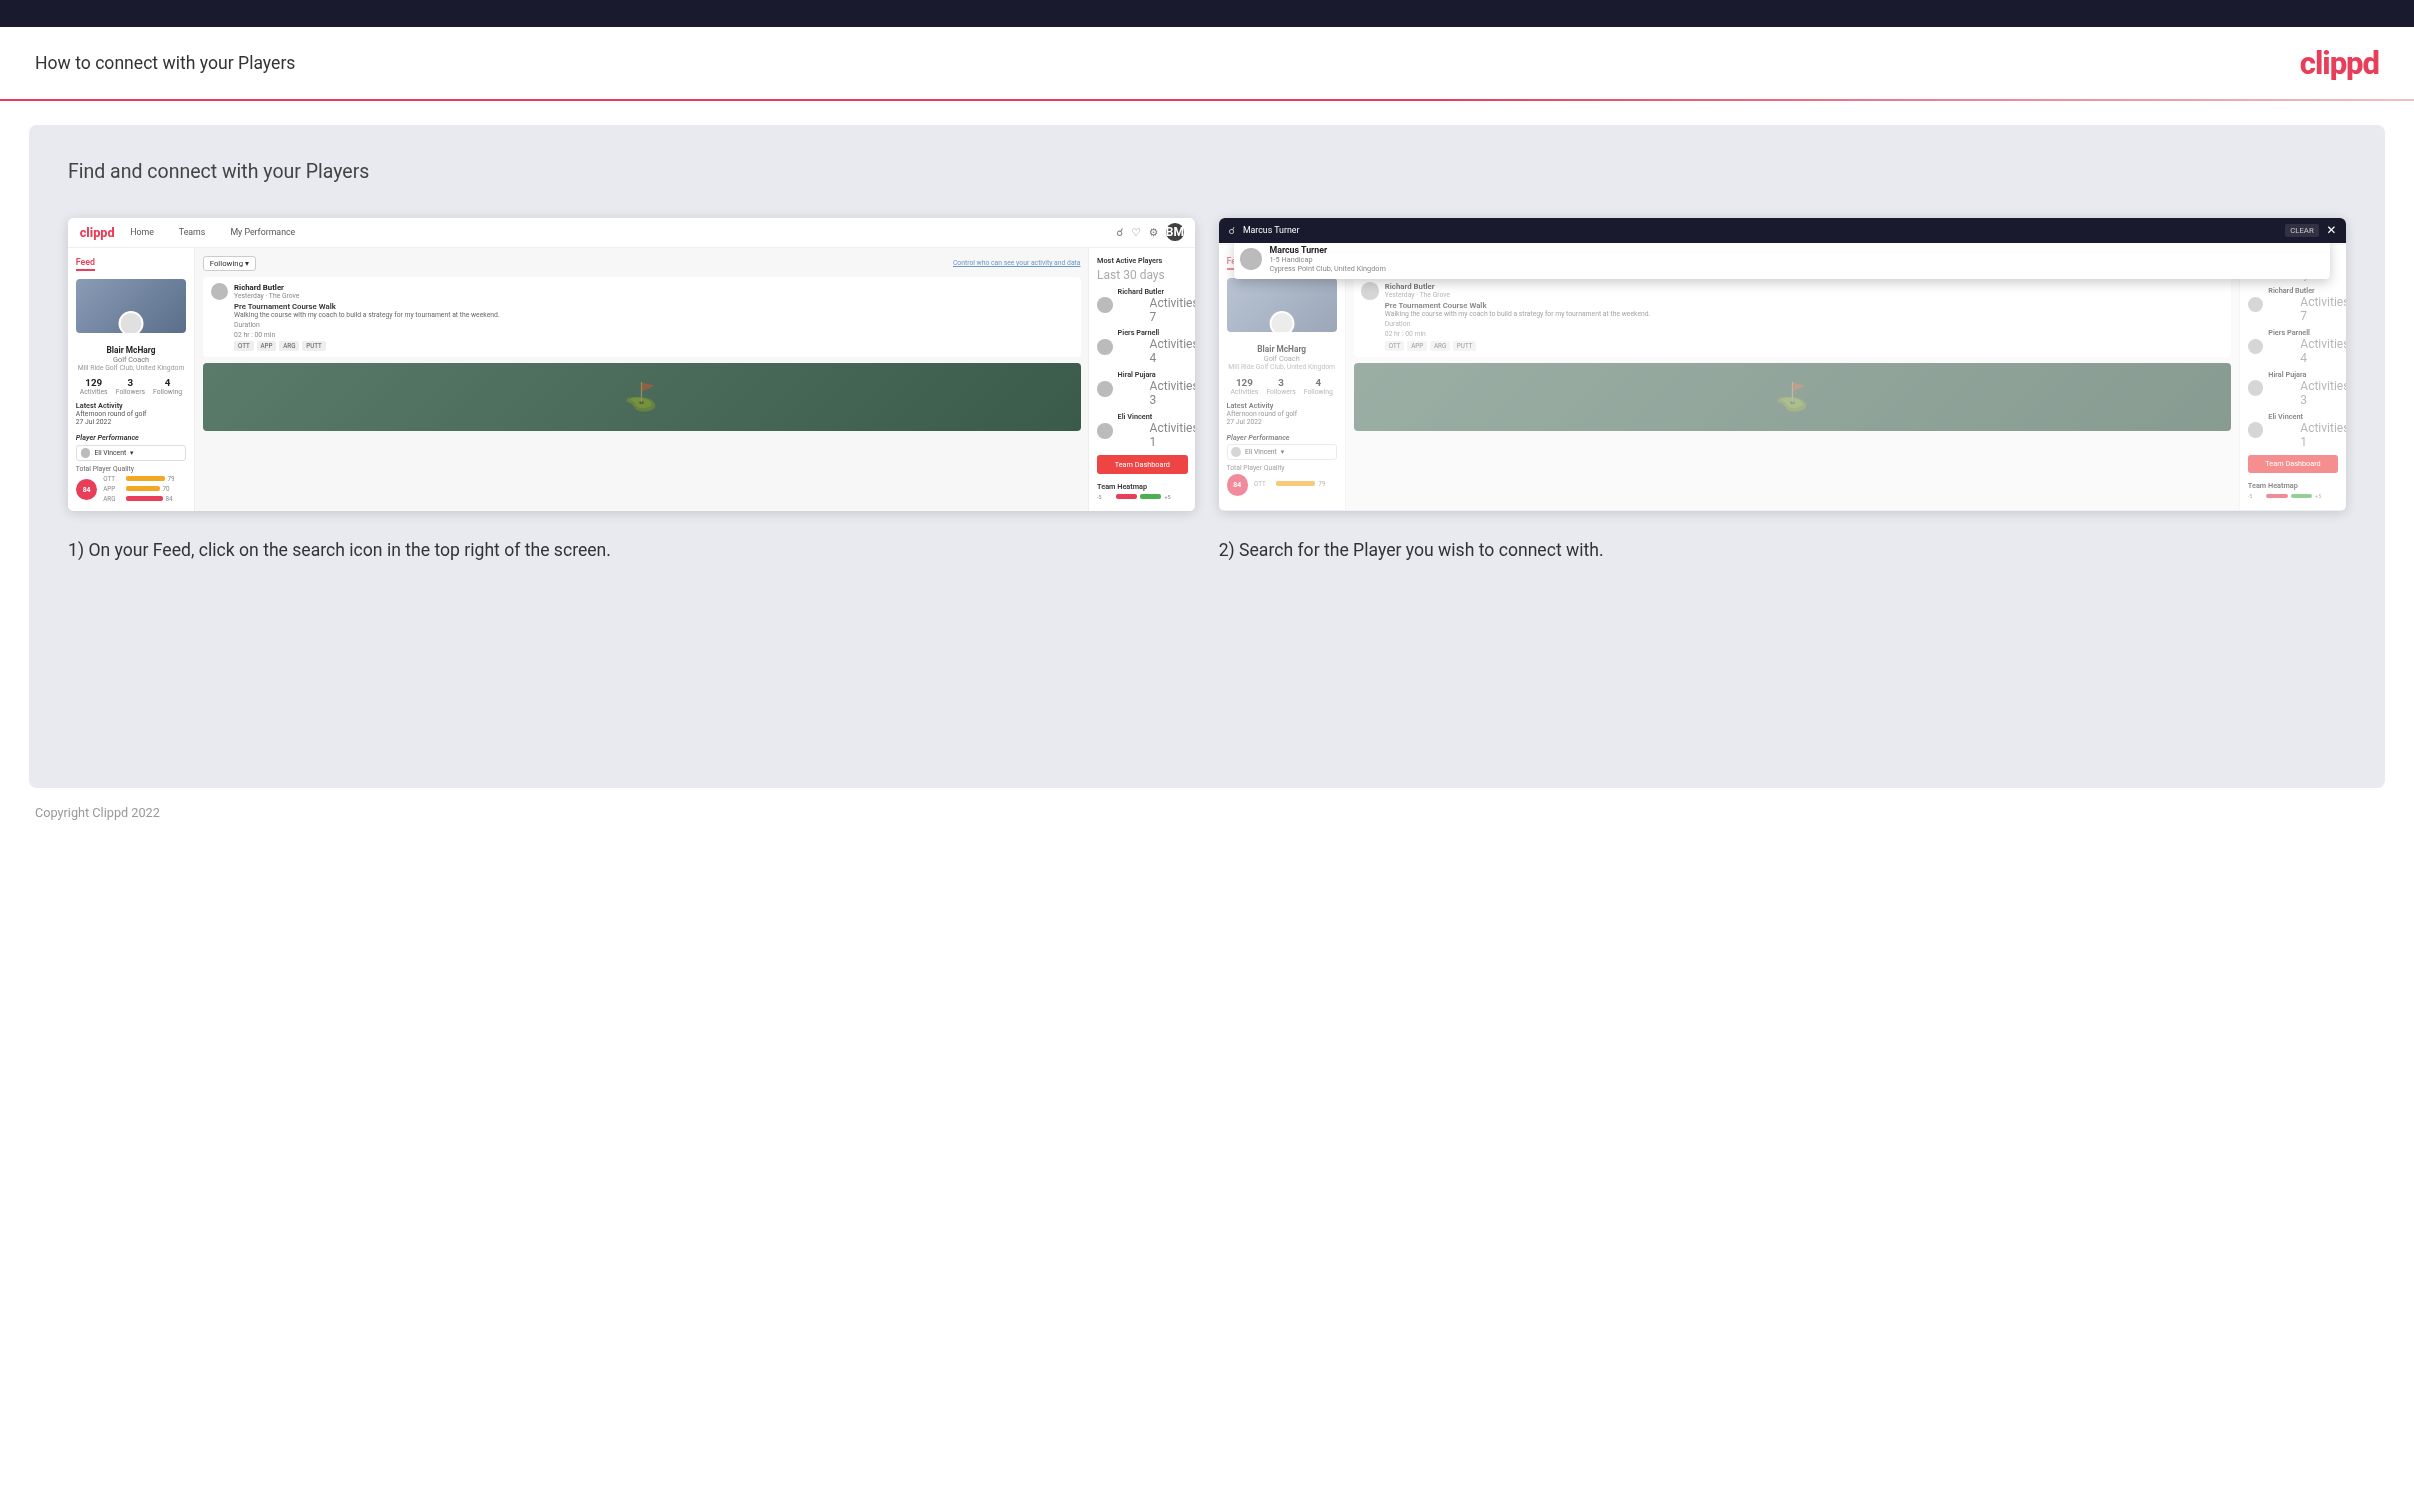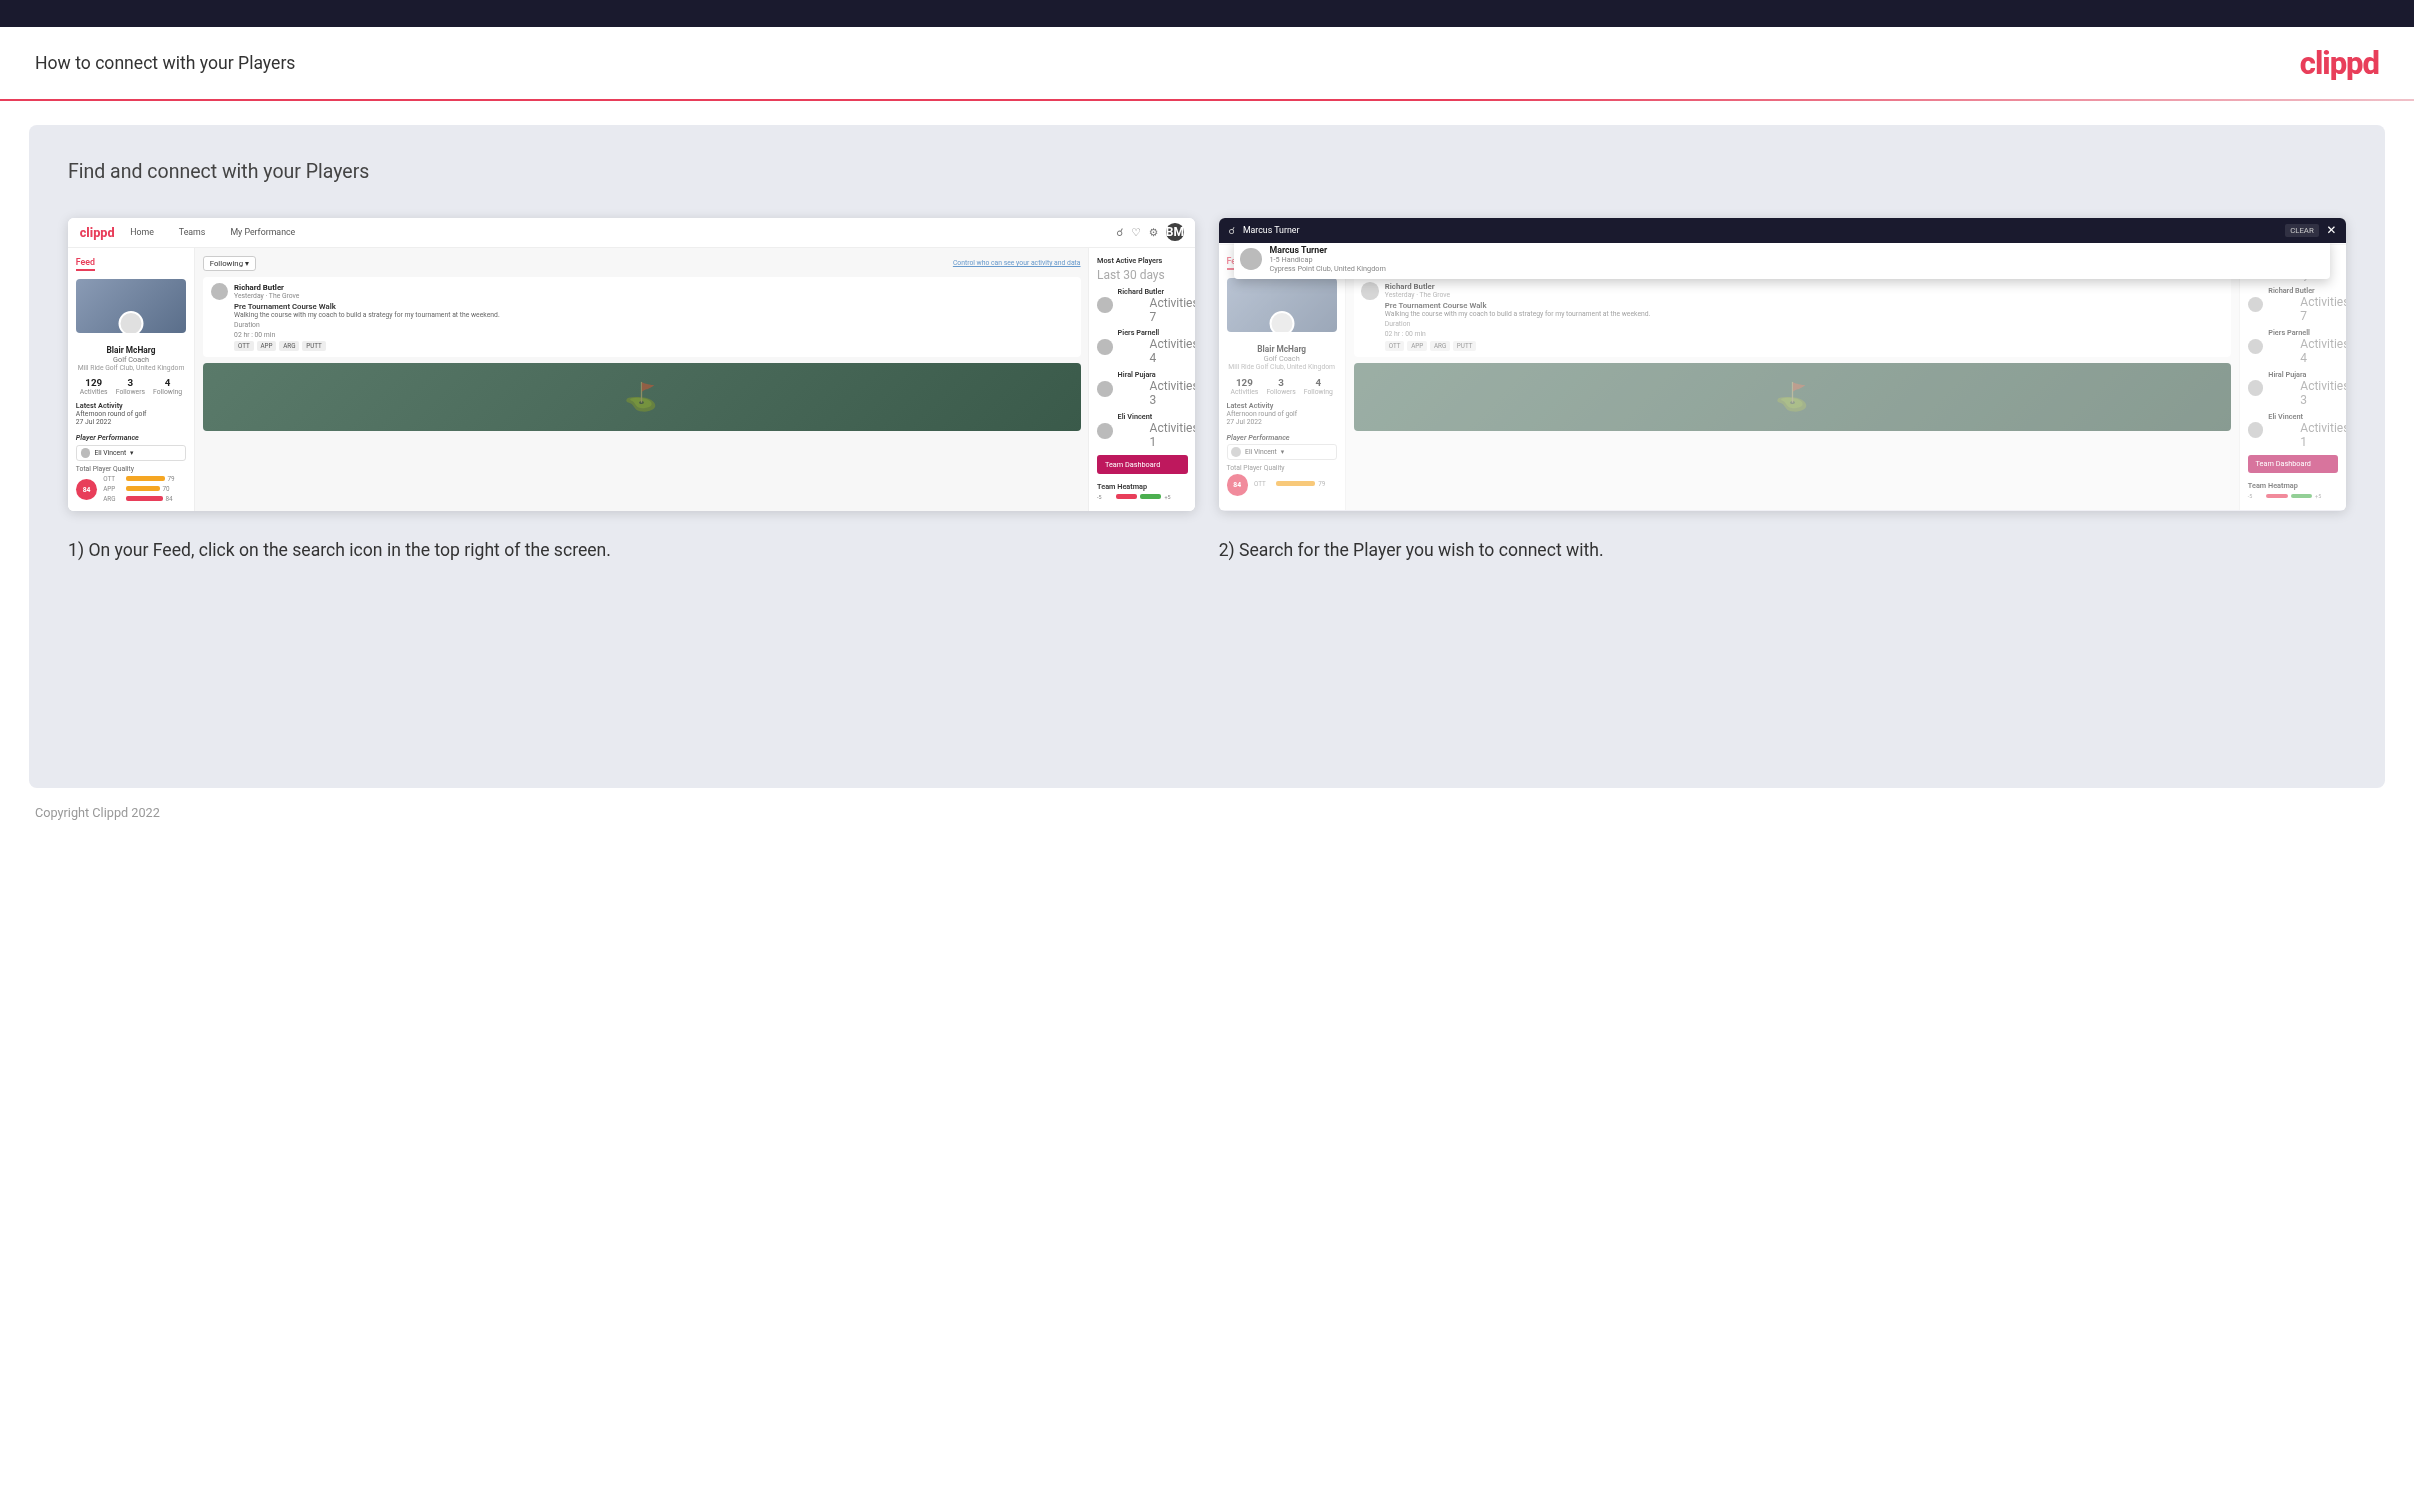--- a/index.html
+++ b/index.html
@@ -368,25 +368,26 @@
     .active-player-avatar {
       width: 15.6px;
       height: 15.6px;
       border-radius: 50%;
       background: #bbb;
       flex-shrink: 0;
     }
     .active-player-name { font-size: 7.3px; font-weight: 600; color: #333; }
     .active-player-acts { font-size: 12px; color: #888; padding-left: 32px; }
     .team-dashboard-btn {
-      background: #be185d;
+      background: #ef4444;
       color: #fff;
       font-size: 7.3px;
       padding: 4.9px 7.8px;
       border-radius: 2.9px;
+      text-align: center;
       margin-top: 5.9px;
     }
     .team-heatmap-title {
       font-size: 7.3px;
       font-weight: 600;
       color: #333;
       margin-top: 7.8px;
       margin-bottom: 2.9px;
     }
     .heatmap-bar-row {

